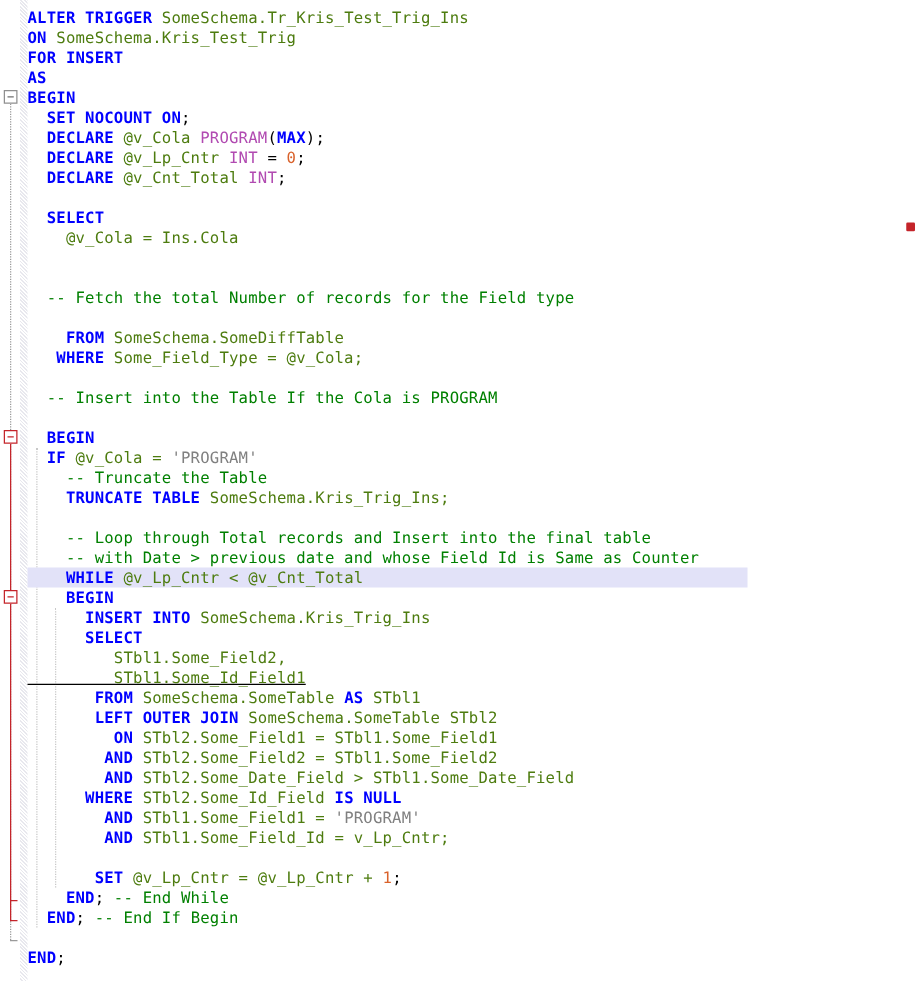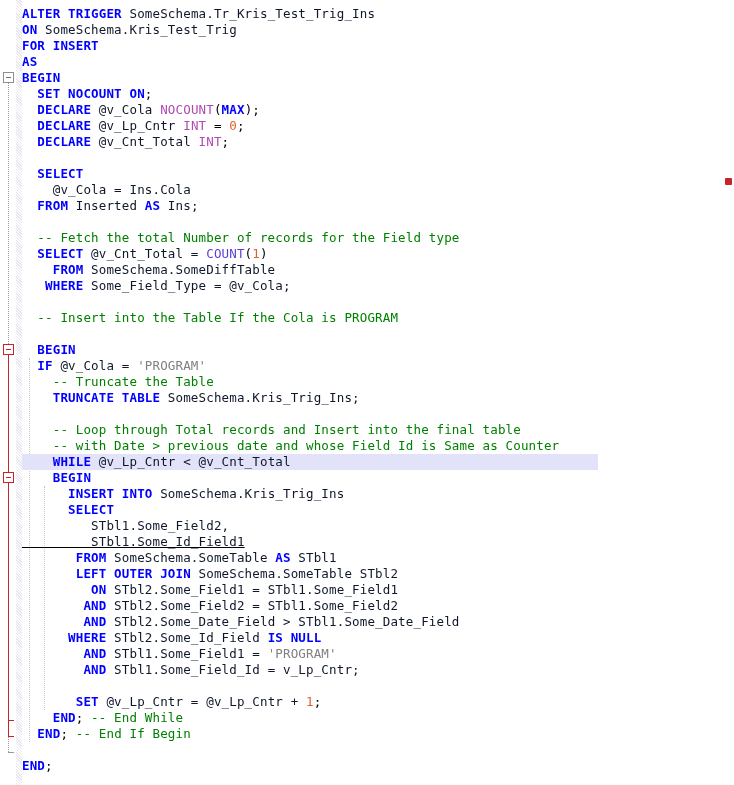--- a/index.html
+++ b/index.html
@@ -108,21 +108,21 @@
   }
   .hl-band {
     position: absolute;
     left: 22px;
     height: 16px;
     background: #e2e2f8;
   }
 
   
   .kw   { color: #0000ff; font-weight: bold; }
-  .id   { color: #0f172a; }
+  .id   { color: #4d7c0f; }
   .cmt  { color: #008000; }
   .str  { color: #808080; }
   .num  { color: #d9622b; }
   .type { color: #b14ab1; }
   .fn   { color: #5b3fd6; }
   .op   { color: #000000; }
 
   
   .marker-dot {
     position: absolute;
@@ -156,30 +156,28 @@
     </div>
 
   <div id="code">
       <div class="hl-band" style="top: 454px; width: 576px;"></div>
       <div class="line" style="top: 6px;"><span class="kw">ALTER TRIGGER</span><span class="id"> SomeSchema.Tr_Kris_Test_Trig_Ins</span></div>
       <div class="line" style="top: 22px;"><span class="kw">ON</span><span class="id"> SomeSchema.Kris_Test_Trig</span></div>
       <div class="line" style="top: 38px;"><span class="kw">FOR INSERT</span></div>
       <div class="line" style="top: 54px;"><span class="kw">AS</span></div>
       <div class="line" style="top: 70px;"><span class="kw">BEGIN</span></div>
       <div class="line" style="top: 86px;"><span class="kw">  SET NOCOUNT ON</span><span class="op">;</span></div>
-      <div class="line" style="top: 102px;"><span class="kw">  DECLARE</span><span class="id"> @v_Cola </span><span class="type">NOCOUNT</span><span class="op">(</span><span class="kw">MAX</span><span class="op">);</span></div>
+      <div class="line" style="top: 102px;"><span class="kw">  DECLARE</span><span class="id"> @v_Cola </span><span class="type">PROGRAM</span><span class="op">(</span><span class="kw">MAX</span><span class="op">);</span></div>
       <div class="line" style="top: 118px;"><span class="kw">  DECLARE</span><span class="id"> @v_Lp_Cntr </span><span class="type">INT</span><span class="op"> = </span><span class="num">0</span><span class="op">;</span></div>
       <div class="line" style="top: 134px;"><span class="kw">  DECLARE</span><span class="id"> @v_Cnt_Total </span><span class="type">INT</span><span class="op">;</span></div>
       <div class="line" style="top: 150px;"></div>
       <div class="line" style="top: 166px;"><span class="kw">  SELECT</span></div>
       <div class="line" style="top: 182px;"><span class="id">    @v_Cola = Ins.Cola</span></div>
-      <div class="line" style="top: 198px;"><span class="kw">  FROM</span><span class="id"> Inserted </span><span class="kw">AS</span><span class="id"> Ins;</span></div>
       <div class="line" style="top: 214px;"></div>
       <div class="line" style="top: 230px;"><span class="cmt">  -- Fetch the total Number of records for the Field type</span></div>
-      <div class="line" style="top: 246px;"><span class="kw">  SELECT</span><span class="id"> @v_Cnt_Total = </span><span class="fn">COUNT</span><span class="op">(</span><span class="num">1</span><span class="op">)</span></div>
       <div class="line" style="top: 262px;"><span class="kw">    FROM</span><span class="id"> SomeSchema.SomeDiffTable</span></div>
       <div class="line" style="top: 278px; text-align: right;"><span class="kw">   WHERE</span><span class="id"> Some_Field_Type = @v_Cola;</span></div>
       <div class="line" style="top: 294px;"></div>
       <div class="line" style="top: 310px;"><span class="cmt">  -- Insert into the Table If the Cola is PROGRAM</span></div>
       <div class="line" style="top: 326px; margin-top: 32px;"><span class="kw">  IF</span><span class="id"> @v_Cola = </span><span class="str">'PROGRAM'</span></div>
       <div class="line" style="top: 342px;"><span class="kw">  BEGIN</span></div>
       <div class="line" style="top: 358px;"></div>
       <div class="line" style="top: 374px;"><span class="cmt">    -- Truncate the Table</span></div>
       <div class="line" style="top: 390px;"><span class="kw">    TRUNCATE TABLE</span><span class="id"> SomeSchema.Kris_Trig_Ins;</span></div>
       <div class="line" style="top: 406px;"></div>

